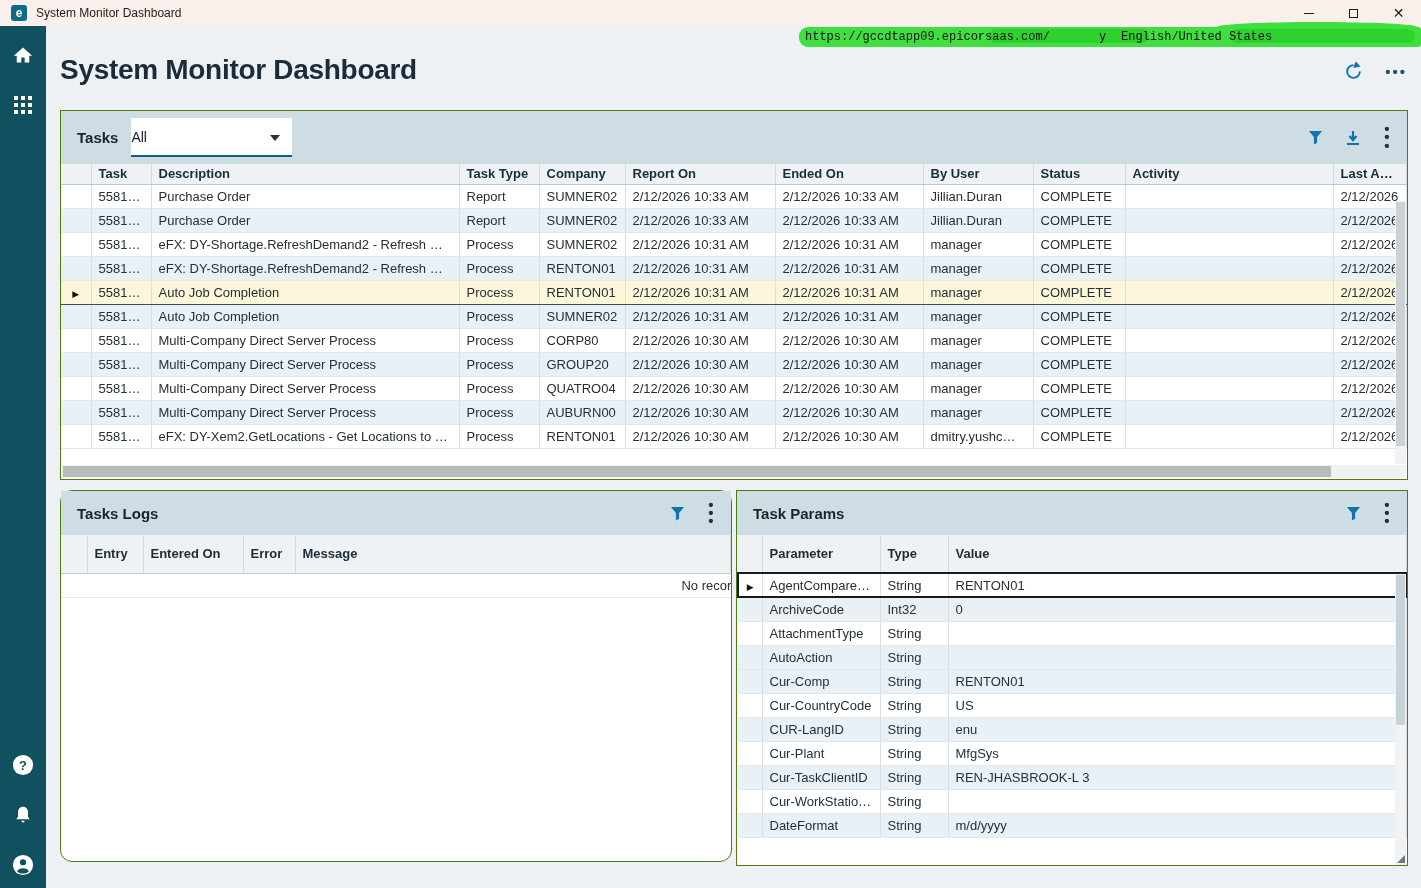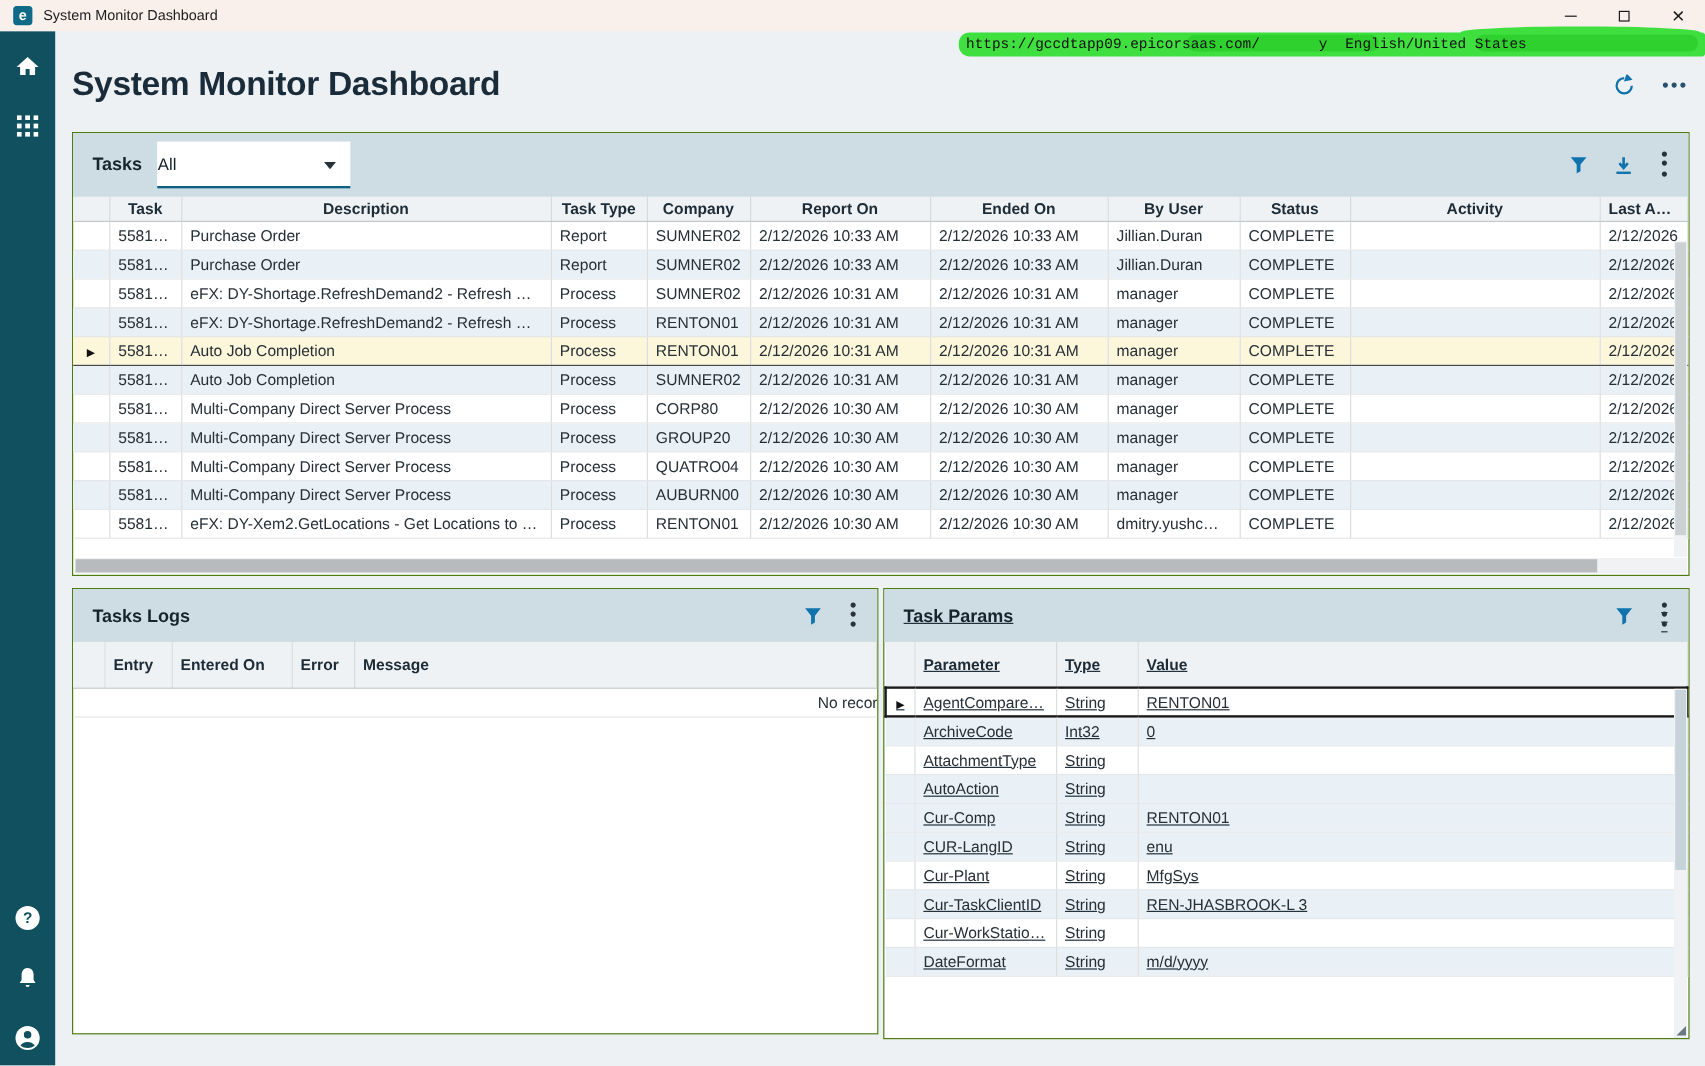--- a/index.html
+++ b/index.html
@@ -37,35 +37,35 @@
   .meatballs { color:#27506e; font-size:15px; letter-spacing:2px; font-weight:bold; line-height:1; }
   .kebab { color:#27323a; font-size:15px; font-weight:bold; line-height:0.55; text-align:center; width:8px; }
 
   
   .panel { position:absolute; background:#fff; border:1px solid #4d7c0f; }
   .panel-head { background:#cedde3; display:flex; align-items:center; }
   .panel-title { font-size:15px; font-weight:700; color:#17242e; margin-left:16px; }
 
   #tasks-panel   { left:60px;  top:110px; width:1348px; height:370px; }
   #tasks-toolbar { height:53px; }
-  #logs-panel    { left:60px;  top:490px; width:672px;  height:372px; }
-  #params-panel  { left:736px; top:490px; width:672px;  height:376px;text-decoration:underline; }
+  #logs-panel    { left:60px;  top:490px; width:672px;  height:372px;border-radius:12px; }
+  #params-panel  { left:736px; top:490px; width:672px;  height:376px; }
   #logs-panel .panel-head, #params-panel .panel-head { height:44px; }
 
   .dropdown { position:relative; margin-left:13px; width:161px; height:39px; background:#fff; border-bottom:2px solid #0d5f84; display:flex; align-items:center; cursor:pointer; }
   .dropdown .dd-value { font-size:14px; color:#15212b; }
   .dd-arrow { position:absolute; right:12px; top:17px; width:0; height:0; border-left:5px solid transparent; border-right:5px solid transparent; border-top:6px solid #27323a; }
 
   .head-icons { margin-left:auto; display:flex; align-items:center; gap:22px; margin-right:16px; }
 
   
   table.grid { border-collapse:collapse; table-layout:fixed; width:100%; font-size:13px; }
   .grid th, .grid td { border-right:1px solid #dadee1; border-bottom:1px solid #e4e7e9; padding:0 7px; white-space:nowrap; overflow:hidden; text-overflow:ellipsis; height:24px; color:#262f36; }
   .grid thead th { background:#eff2f4; border-bottom:1px solid #c2c9cd; border-right:1px solid #d5dadd; font-weight:700; text-align:left; color:#1c2b36; }
-  #tasks-grid thead th { height:20px;text-align:center; }
+  #tasks-grid thead th { height:20px; }
   #logs-grid thead th, #params-grid thead th { height:38px; }
   .grid td.gutter, .grid th.gutter { padding:0 2px; text-align:center; }
   .grid tr.alt td { background:#e9f1f6; }
   .marker { font-size:9px; color:#111; line-height:1; }
 
   #tasks-grid th:nth-child(1){width:30px} #tasks-grid th:nth-child(2){width:60px}
   #tasks-grid th:nth-child(3){width:308px} #tasks-grid th:nth-child(4){width:80px}
   #tasks-grid th:nth-child(5){width:86px} #tasks-grid th:nth-child(6){width:150px}
   #tasks-grid th:nth-child(7){width:148px} #tasks-grid th:nth-child(8){width:110px}
   #tasks-grid th:nth-child(9){width:92px} #tasks-grid th:nth-child(10){width:208px}
@@ -451,20 +451,26 @@
           <td>AutoAction</td>
           <td>String</td>
           <td></td>
         </tr>
         <tr class="alt">
           <td class="gutter"></td>
           <td>Cur-Comp</td>
           <td>String</td>
           <td>RENTON01</td>
         </tr>
+        <tr>
+          <td class="gutter"></td>
+          <td>Cur-CountryCode</td>
+          <td>String</td>
+          <td>US</td>
+        </tr>
         <tr class="alt">
           <td class="gutter"></td>
           <td>CUR-LangID</td>
           <td>String</td>
           <td>enu</td>
         </tr>
         <tr>
           <td class="gutter"></td>
           <td>Cur-Plant</td>
           <td>String</td>

